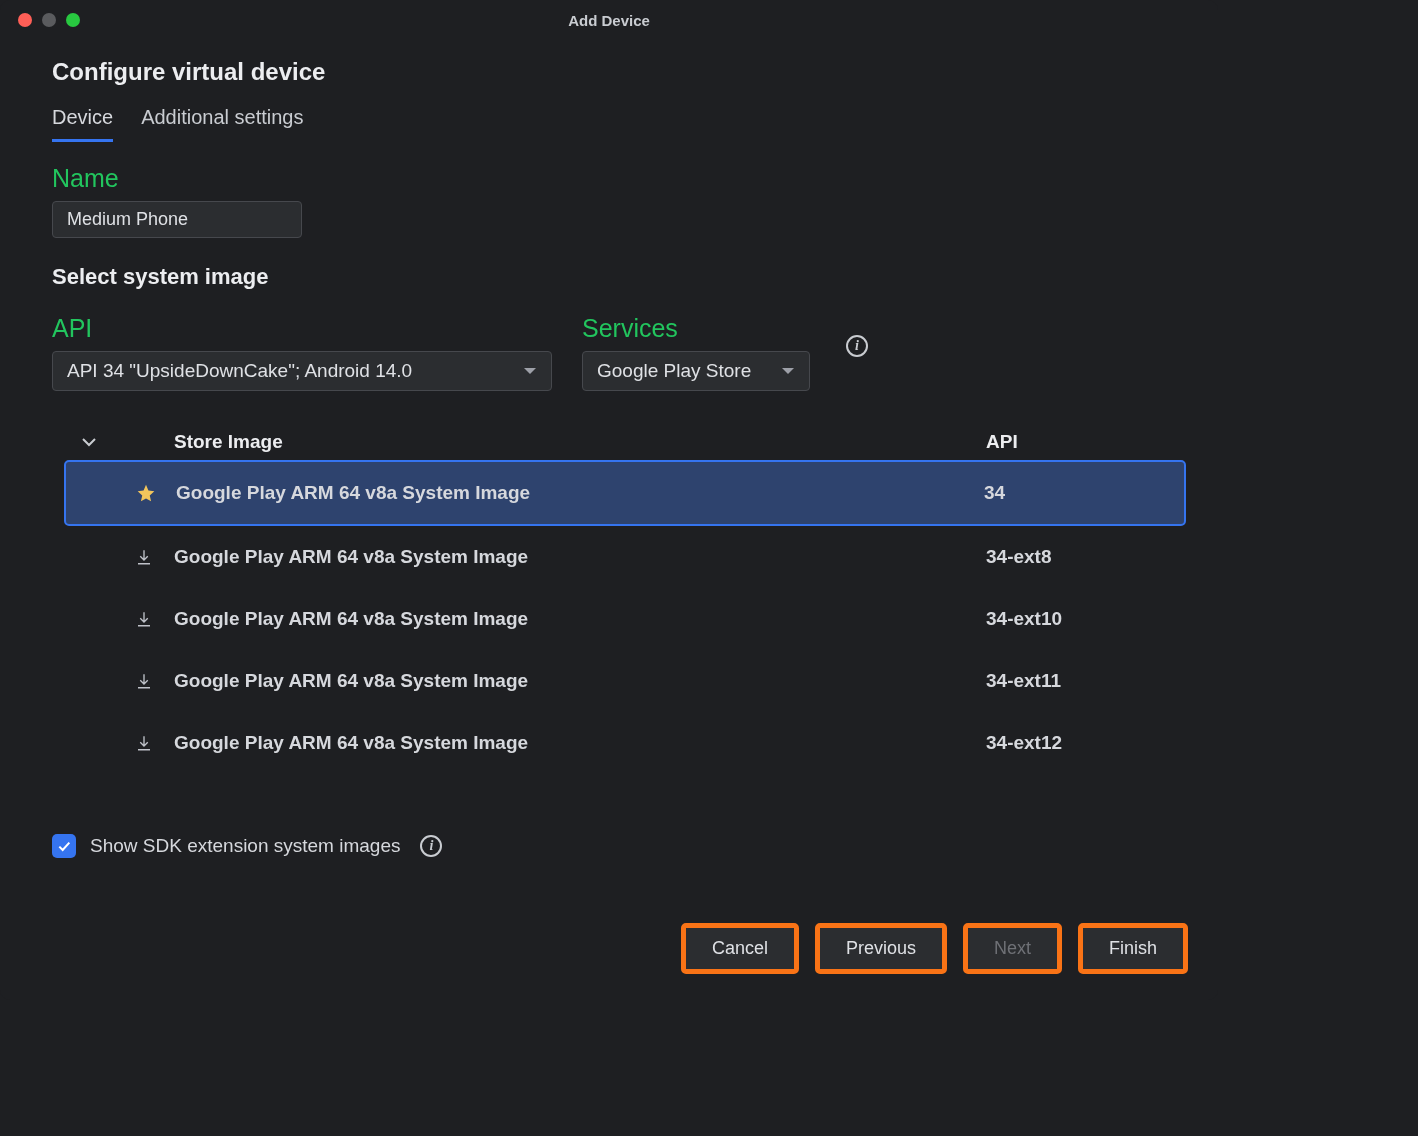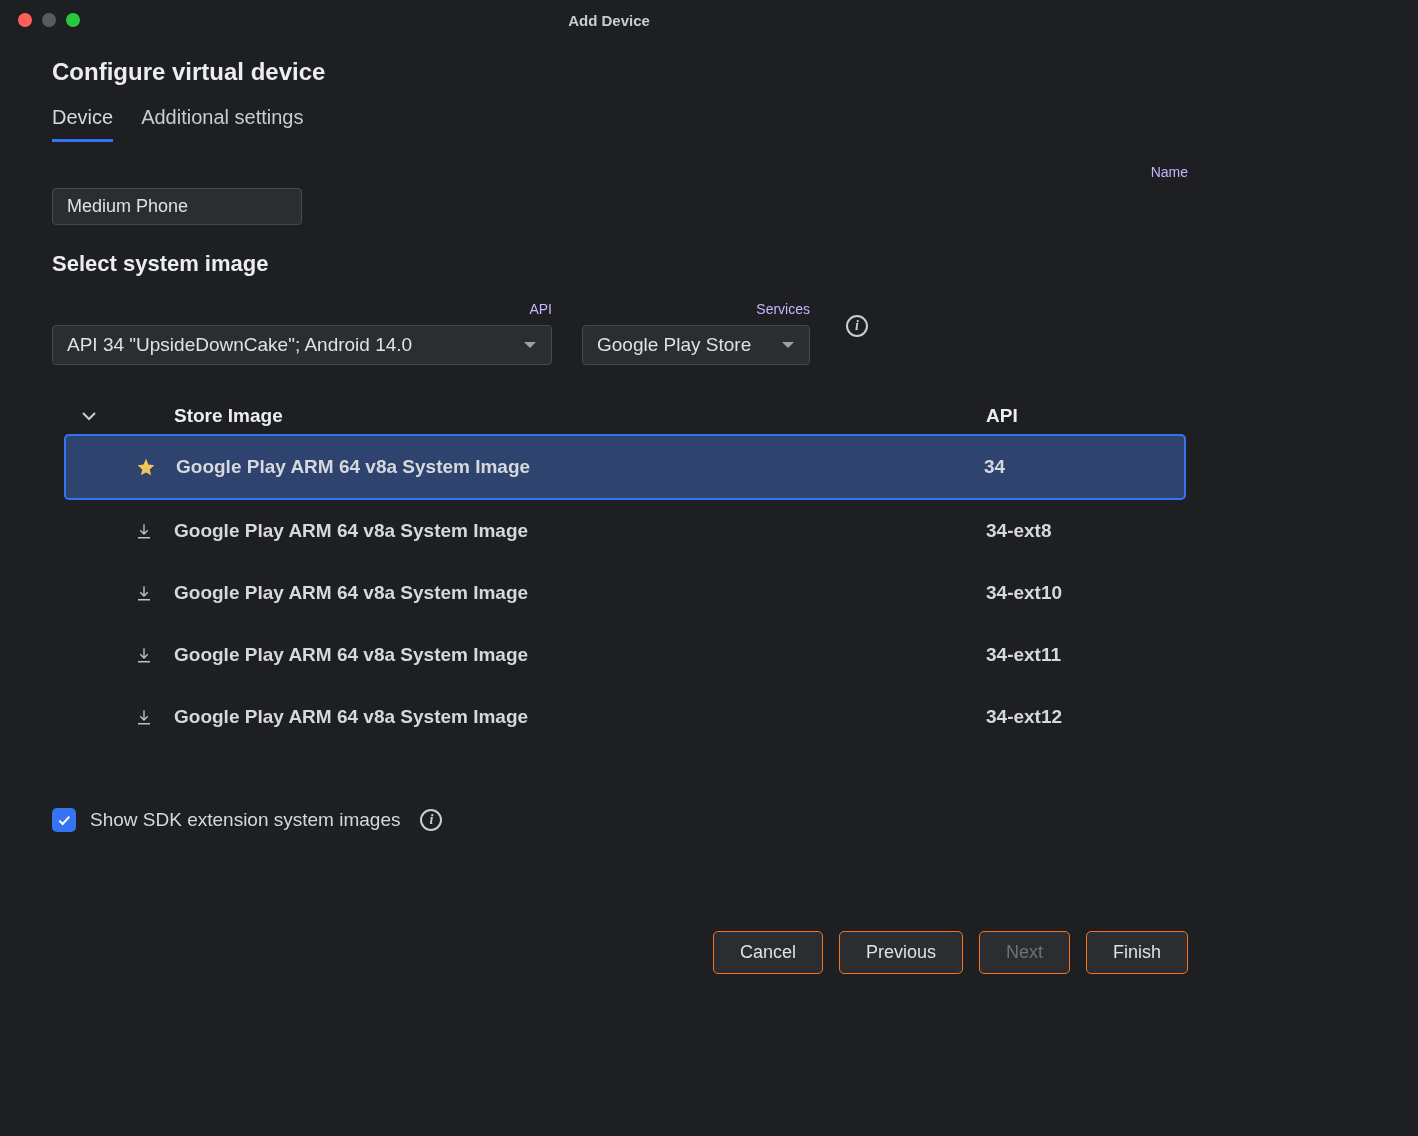--- a/index.html
+++ b/index.html
@@ -67,25 +67,24 @@
     color: #c9ccd1;
     padding-bottom: 10px;
     cursor: pointer;
     border-bottom: 3px solid transparent;
   }
   .tab.active {
     color: #d6d8dd;
     border-bottom: 3px solid #3574f0;
   }
   .field-label {
-    font-size: 14px;
-    color: #c4b5fd;
+    font-size: 25px;
+    color: #22c55e;
     margin-top: 10px;
     margin-bottom: 8px;
-    text-align: right;
   }
   input.text-input {
     background: #2b2d30;
     border: 1px solid #46484d;
     border-radius: 4px;
     color: #dfe1e5;
     font-size: 18px;
     padding: 7px 14px;
     width: 250px;
   }
@@ -179,21 +178,21 @@
   .checkbox svg { stroke: #fff; stroke-width: 3; fill:none; }
   .footer {
     margin-top: auto;
     display:flex;
     justify-content:flex-end;
     gap: 16px;
     padding: 22px 30px 26px 30px;
   }
   .btn {
     background: #2b2d30;
-    border: 1px solid #f97316;
+    border: 5px solid #f97316;
     color: #dfe1e5;
     font-size: 18px;
     padding: 10px 26px;
     border-radius: 5px;
     cursor:pointer;
   }
   .btn.disabled { color: #6f7176; cursor: default; }
 </style>
 </head>
 <body>

